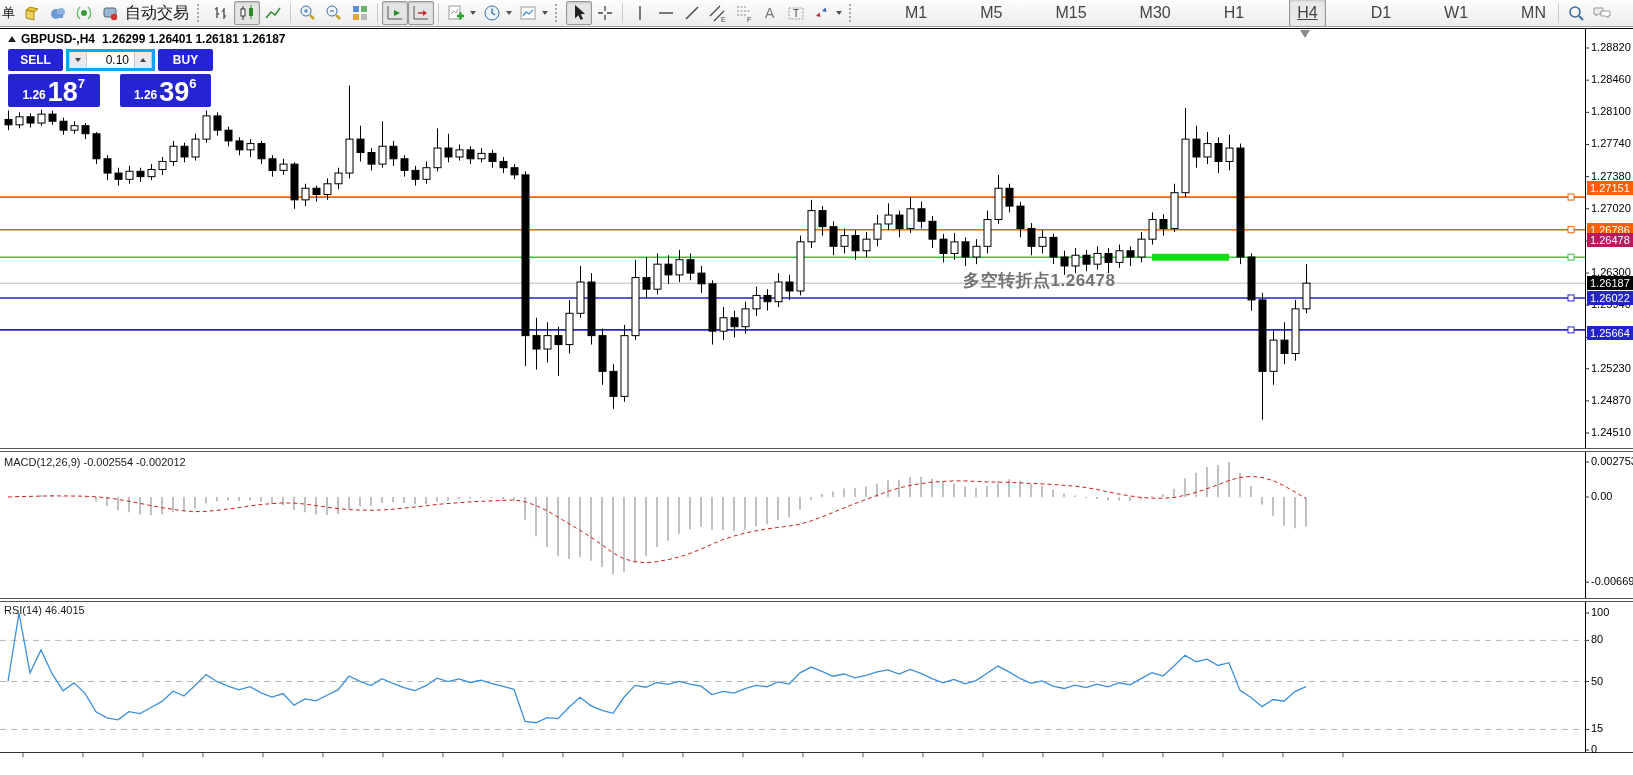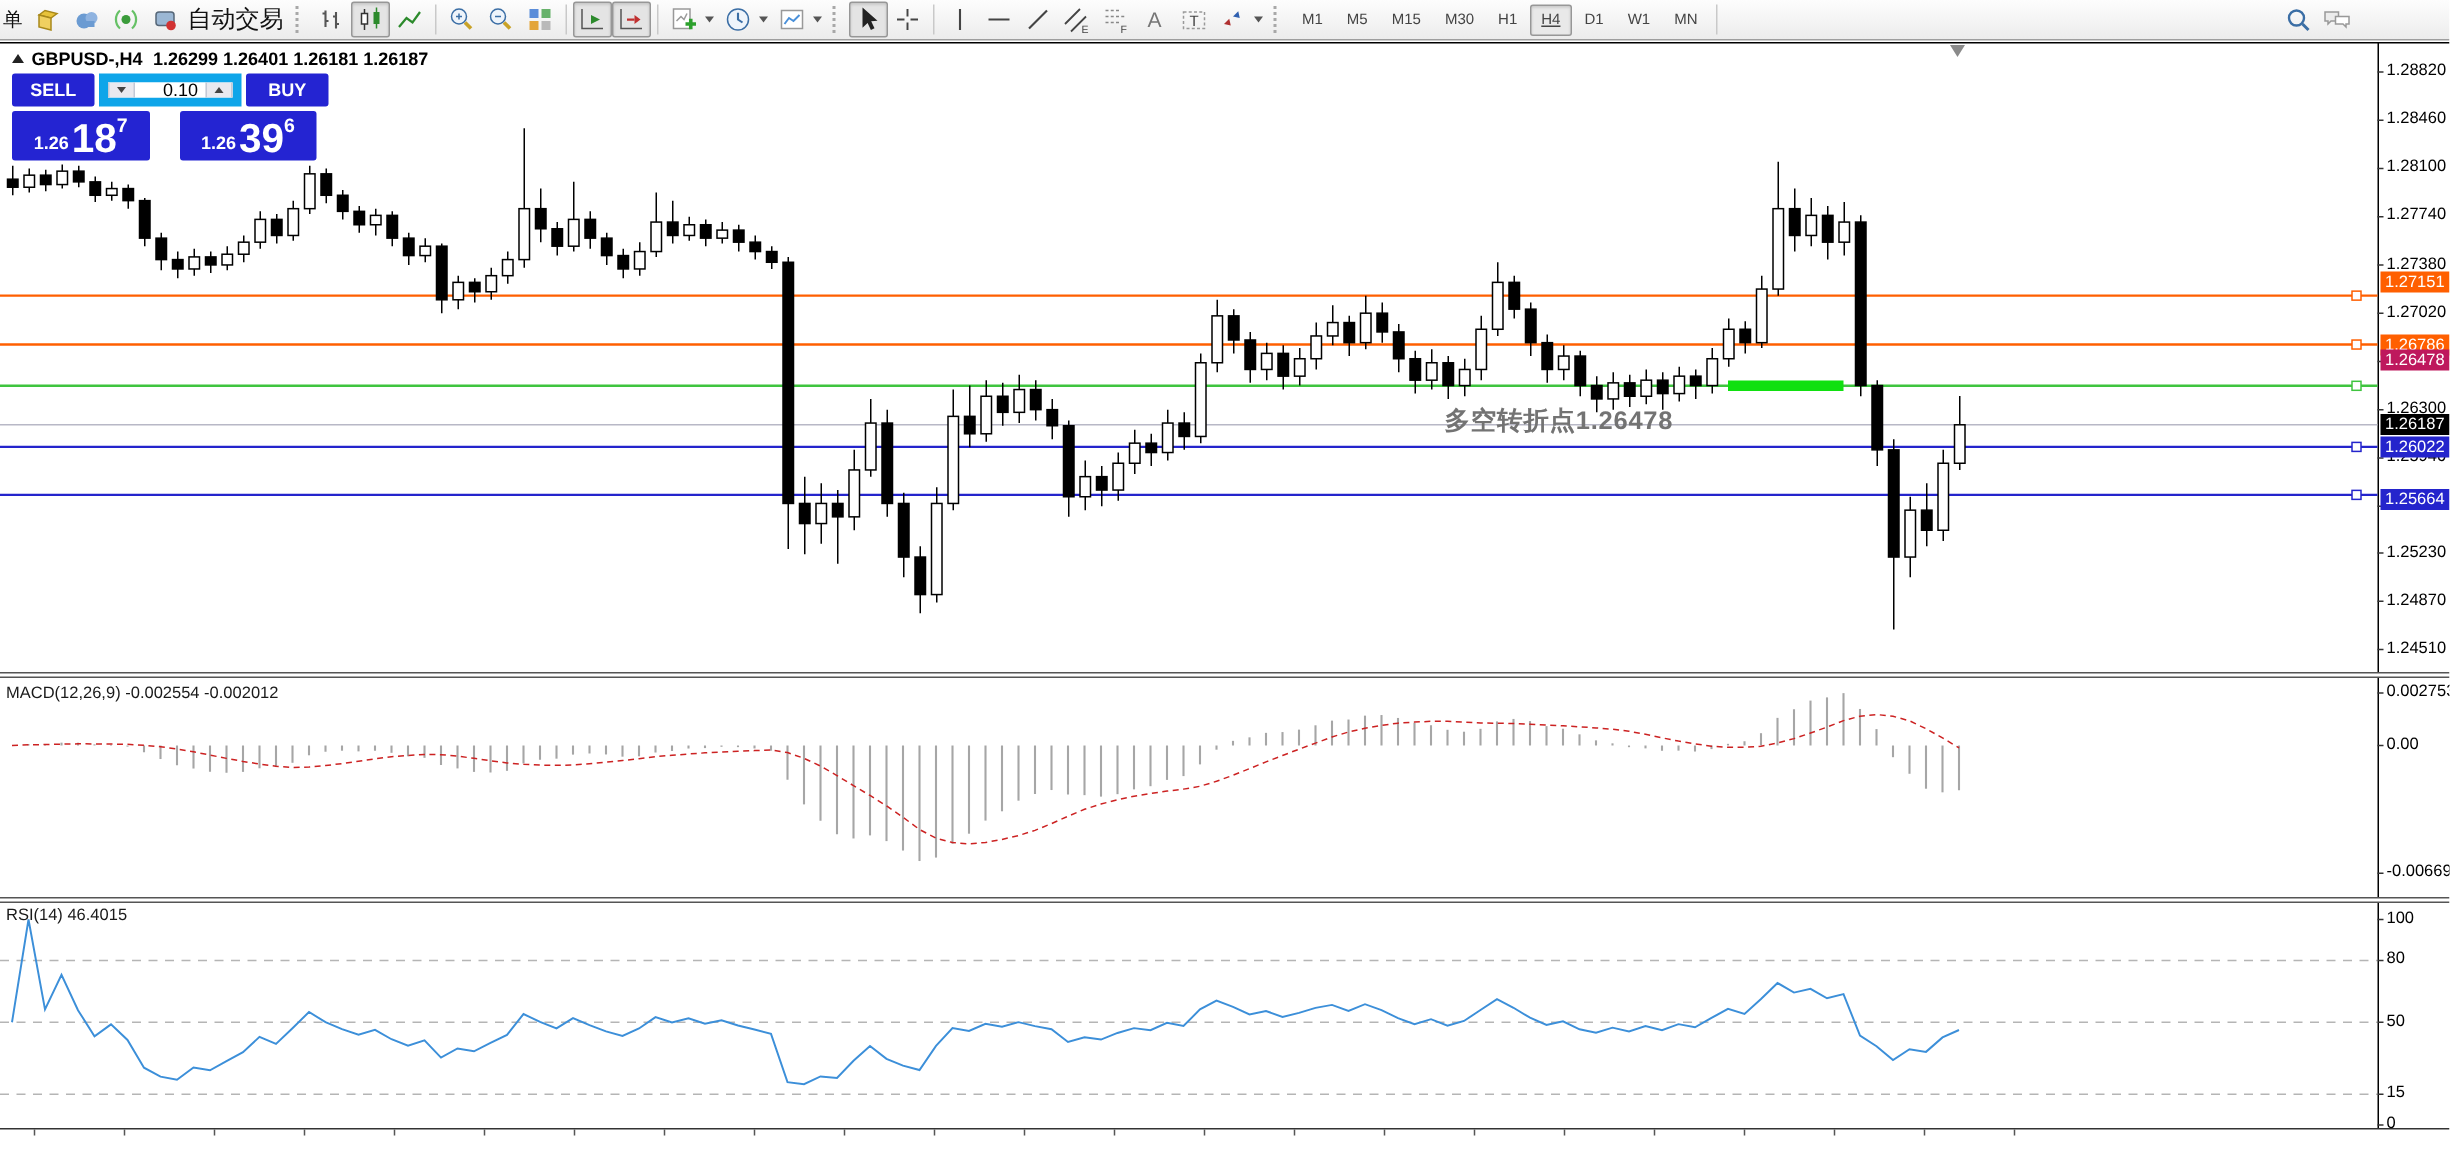--- a/index.html
+++ b/index.html
@@ -13,21 +13,21 @@
   .tbtn{width:24px;height:22px;display:inline-flex;align-items:center;justify-content:center;
     border:1px solid transparent;border-radius:2px;flex:0 0 auto;}
   .tbtn.active{background:#e4e4e4;border:1px solid #979797;box-shadow:inset 0 1px 2px rgba(0,0,0,.15);}
   .tbtn svg{display:block;}
   .partial{font-size:13px;color:#111;margin-right:4px;}
   .atlabel{font-size:16px;color:#111;margin-left:2px;margin-right:4px;white-space:nowrap;}
   .handle{width:5px;height:18px;margin:0 4px;border-left:2px dotted #a8a8a8;flex:0 0 auto;}
   .vsep{width:1px;height:20px;background:#c9c9c9;margin:0 4px;flex:0 0 auto;}
   .caret{width:0;height:0;border-left:3px solid transparent;border-right:3px solid transparent;
     border-top:4px solid #555;margin:0 3px 0 1px;flex:0 0 auto;}
-  .tf{font-size:10px;color:#444;padding:4px 7px;border:1px solid transparent;border-radius:2px;flex:0 0 auto;}
+  .tf{font-size:16px;color:#444;padding:4px 7px;border:1px solid transparent;border-radius:2px;flex:0 0 auto;margin-left:37px;}
   .tf.active{background:#e9e9e9;border:1px solid #979797;box-shadow:inset 0 1px 2px rgba(0,0,0,.15);text-decoration:underline;}
   #rightIcons{margin-left:auto;margin-right:62px;display:flex;align-items:center;}
 
   
   #csvg{position:absolute;left:0;top:0;z-index:1;}
   .pane-divider{position:absolute;left:0;width:1633px;height:2px;background:#fff;
     border-top:1px solid #555;border-bottom:1px solid #555;z-index:2;}
   #title{position:absolute;left:8px;top:32px;display:flex;align-items:center;font-size:12px;color:#000;z-index:3;font-weight:bold;}
   #title .tri{width:0;height:0;border-left:4px solid transparent;border-right:4px solid transparent;
     border-bottom:6px solid #222;margin-right:5px;}
@@ -37,21 +37,21 @@
     color:#fff;padding-left:3px;box-sizing:border-box;z-index:4;}
   .xlab{position:absolute;width:92px;text-align:center;font-size:11px;color:#000;top:757px;z-index:3;}
   .pane-label{position:absolute;left:4px;font-size:11px;color:#1a1a1a;z-index:3;}
   #annot{position:absolute;font-size:17px;font-weight:bold;letter-spacing:.5px;z-index:3;white-space:nowrap;}
 
   
   #quote{position:absolute;left:8px;top:49px;width:203px;z-index:5;border-radius:18px;}
   .qrow1{display:flex;height:22px;gap:3px;}
   .qbtn{flex:0 0 55px;background:#2424d2;color:#fff;font-size:12px;font-weight:bold;
     display:flex;align-items:center;justify-content:center;border-radius:2px;}
-  .qstep{flex:1;display:flex;background:#fff;border:6px solid #0ea5e9;box-sizing:border-box;}
+  .qstep{flex:1;display:flex;background:#fff;border:3px solid #0ea5e9;box-sizing:border-box;}
   .qarr{width:16px;background:#e9e9ef;display:flex;align-items:center;justify-content:center;
     border-left:1px solid #c3c9d6;border-right:1px solid #c3c9d6;}
   .tri-up{width:0;height:0;border-left:3px solid transparent;border-right:3px solid transparent;border-bottom:4px solid #444;}
   .tri-down{width:0;height:0;border-left:3px solid transparent;border-right:3px solid transparent;border-top:4px solid #444;}
   .qvol{flex:1;width:40px;border:none;outline:none;text-align:right;font-size:12px;padding-right:5px;
     font-family:"Liberation Sans",sans-serif;}
   .qrow2{margin-top:3px;display:flex;gap:20px;height:33px;}
   .qprice{flex:1;background:#2424d2;color:#fff;display:flex;align-items:flex-end;justify-content:center;
     padding-bottom:1px;border-radius:2px;}
   .qsmall{font-size:12px;font-weight:bold;margin-right:2px;line-height:22px;}

